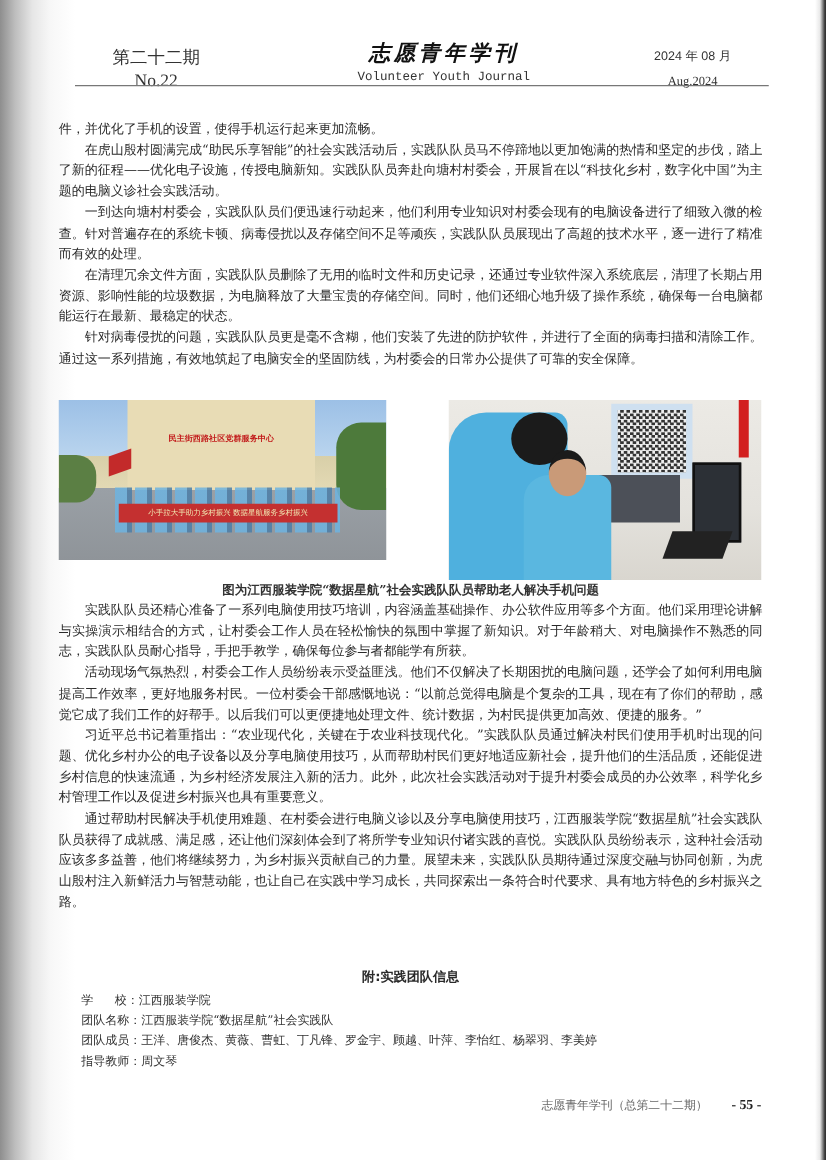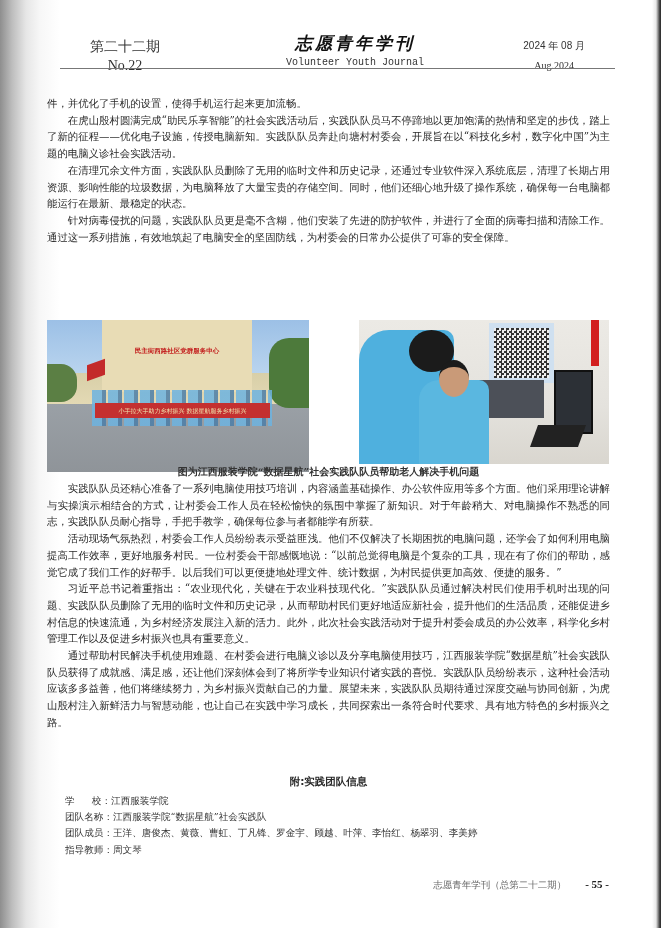--- a/index.html
+++ b/index.html
@@ -16,21 +16,21 @@
   .hdr-center .sub { font-size:10px; color:#333; font-family:Liberation Mono, monospace; line-height:18px; }
   .hdr-right { position:absolute; right:30px; top:36px; font-size:10px; color:#333; text-align:center; line-height:20px; font-family:"Liberation Sans", sans-serif; }
   .hdr-rule { position:absolute; left:0; right:0; top:68px; border-top:1px solid #777; }
 
   .content { position:absolute; left:47px; top:83px; width:563px; font-size:10.4px; line-height:16.7px;margin-top:12px; }
   .content p { margin:0; text-indent:2em; text-align:justify; }
   .content p.noindent { text-indent:0; }
   .subhead { font-weight:bold; font-style:italic; text-indent:2em; margin:0; }
 
   .photos { position:absolute; top:320px; left:47px; width:563px; height:145px; }
-  .photo1 { position:absolute; left:0; top:0; width:262px; height:152px;
+  .photo1 { position:absolute; left:0; top:0; width:262px; height:128px;
     background: linear-gradient(to bottom, #9cc0e6 0%, #b9d4ee 35%, #d8cfa8 35%, #e3d9b4 55%, #9aa0a6 55%, #8f9499 100%); overflow:hidden; }
   .photo1 .bldg { position:absolute; left:55px; top:0; width:150px; height:72px; background:#e8dcb5; }
   .photo1 .sign { position:absolute; left:80px; top:26px; width:100px; font-size:6.5px; color:#c21b1b; font-weight:bold; text-align:center; line-height:10px; font-family:"DejaVu Sans",sans-serif; }
   .photo1 .banner { position:absolute; left:48px; top:83px; width:175px; height:15px; background:#c43030; }
   .photo1 .banner span { display:block; font-size:6px; color:#f0e6b0; text-align:center; line-height:15px; font-family:"DejaVu Sans",sans-serif; }
   .photo1 .people { position:absolute; left:45px; top:70px; width:180px; height:36px; background:repeating-linear-gradient(to right, #6db3e0 0 10px, #4c7ea8 10px 14px, transparent 14px 16px); opacity:0.85; }
   .photo1 .tree { position:absolute; right:0; top:18px; width:40px; height:70px; background:#4d7a3b; border-radius:20px 0 0 20px; }
   .photo1 .tree2 { position:absolute; left:0; top:44px; width:30px; height:38px; background:#5b7f44; border-radius:0 16px 16px 0; }
   .photo1 .flag { position:absolute; left:40px; top:42px; width:18px; height:16px; background:#c32a2a; transform:skewY(-20deg); }
   .photo2 { position:absolute; left:312px; top:0; width:250px; height:144px; background:linear-gradient(to bottom, #eceae5 0%, #e4e2dd 60%, #d9d6cf 100%); overflow:hidden; }
@@ -73,20 +73,21 @@
   <div class="hdr-right">
     <div>2024 年 08 月</div>
     <div style="font-family:'Liberation Serif',serif;">Aug.2024</div>
   </div>
   <div class="hdr-rule"></div>
 </div>
 
 <div class="content">
   <p class="noindent">件，并优化了手机的设置，使得手机运行起来更加流畅。</p>
   <p>在虎山殷村圆满完成“助民乐享智能”的社会实践活动后，实践队队员马不停蹄地以更加饱满的热情和坚定的步伐，踏上了新的征程——优化电子设施，传授电脑新知。实践队队员奔赴向塘村村委会，开展旨在以“科技化乡村，数字化中国”为主题的电脑义诊社会实践活动。</p>
+  <p>一到达向塘村村委会，实践队队员们便迅速行动起来，他们利用专业知识对村委会现有的电脑设备进行了细致入微的检查。针对普遍存在的系统卡顿、病毒侵扰以及存储空间不足等顽疾，实践队队员展现出了高超的技术水平，逐一进行了精准而有效的处理。</p>
   <p>在清理冗余文件方面，实践队队员删除了无用的临时文件和历史记录，还通过专业软件深入系统底层，清理了长期占用资源、影响性能的垃圾数据，为电脑释放了大量宝贵的存储空间。同时，他们还细心地升级了操作系统，确保每一台电脑都能运行在最新、最稳定的状态。</p>
   <p>针对病毒侵扰的问题，实践队队员更是毫不含糊，他们安装了先进的防护软件，并进行了全面的病毒扫描和清除工作。通过这一系列措施，有效地筑起了电脑安全的坚固防线，为村委会的日常办公提供了可靠的安全保障。</p>
 </div>
 
 <div class="photos">
   <div class="photo1">
     <div class="bldg"></div>
     <div class="sign">民主街西路社区党群服务中心</div>
     <div class="tree"></div>
     <div class="tree2"></div>
@@ -107,21 +108,21 @@
     <div class="p2"></div>
     <div class="p2h"></div>
   </div>
 </div>
 
 <div class="caption">图为江西服装学院“数据星航”社会实践队队员帮助老人解决手机问题</div>
 
 <div class="content2">
   <p>实践队队员还精心准备了一系列电脑使用技巧培训，内容涵盖基础操作、办公软件应用等多个方面。他们采用理论讲解与实操演示相结合的方式，让村委会工作人员在轻松愉快的氛围中掌握了新知识。对于年龄稍大、对电脑操作不熟悉的同志，实践队队员耐心指导，手把手教学，确保每位参与者都能学有所获。</p>
   <p>活动现场气氛热烈，村委会工作人员纷纷表示受益匪浅。他们不仅解决了长期困扰的电脑问题，还学会了如何利用电脑提高工作效率，更好地服务村民。一位村委会干部感慨地说：“以前总觉得电脑是个复杂的工具，现在有了你们的帮助，感觉它成了我们工作的好帮手。以后我们可以更便捷地处理文件、统计数据，为村民提供更加高效、便捷的服务。”</p>
-  <p>习近平总书记着重指出：“农业现代化，关键在于农业科技现代化。”实践队队员通过解决村民们使用手机时出现的问题、实践队队员删除了无用的临时文件和历史记录，从而帮助村民们更好地适应新社会，提升他们的生活品质，还能促进乡村信息的快速流通，为乡村经济发展注入新的活力。此外，此次社会实践活动对于提升村委会成员的办公效率，科学化乡村管理工作以及促进乡村振兴也具有重要意义。</p>
+  <p>习近平总书记着重指出：“农业现代化，关键在于农业科技现代化。”实践队队员通过解决村民们使用手机时出现的问题、优化乡村办公的电子设备以及分享电脑使用技巧，从而帮助村民们更好地适应新社会，提升他们的生活品质，还能促进乡村信息的快速流通，为乡村经济发展注入新的活力。此外，此次社会实践活动对于提升村委会成员的办公效率，科学化乡村管理工作以及促进乡村振兴也具有重要意义。</p>
   <p>通过帮助村民解决手机使用难题、在村委会进行电脑义诊以及分享电脑使用技巧，江西服装学院“数据星航”社会实践队队员获得了成就感、满足感，还让他们深刻体会到了将所学专业知识付诸实践的喜悦。实践队队员纷纷表示，这种社会活动应该多多益善，他们将继续努力，为乡村振兴贡献自己的力量。展望未来，实践队队员期待通过深度交融与协同创新，为虎山殷村注入新鲜活力与智慧动能，也让自己在实践中学习成长，共同探索出一条符合时代要求、具有地方特色的乡村振兴之路。</p>
 </div>
 
 <div class="appendix">
   <div class="ttl">附:实践团队信息</div>
   <div class="row">
     <span class="k spread">学校</span><span style="margin-left:-1.8em;">：</span><span>江西服装学院</span>
   </div>
   <div class="row">
     <span class="k">团队名称</span><span>：</span><span>江西服装学院“数据星航”社会实践队</span>

